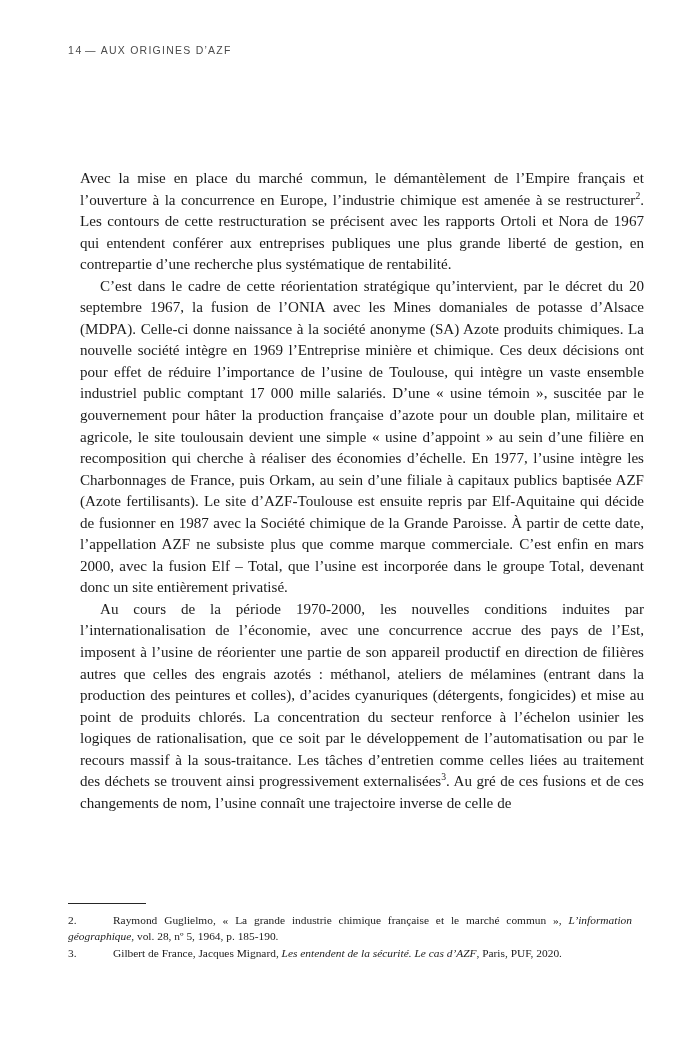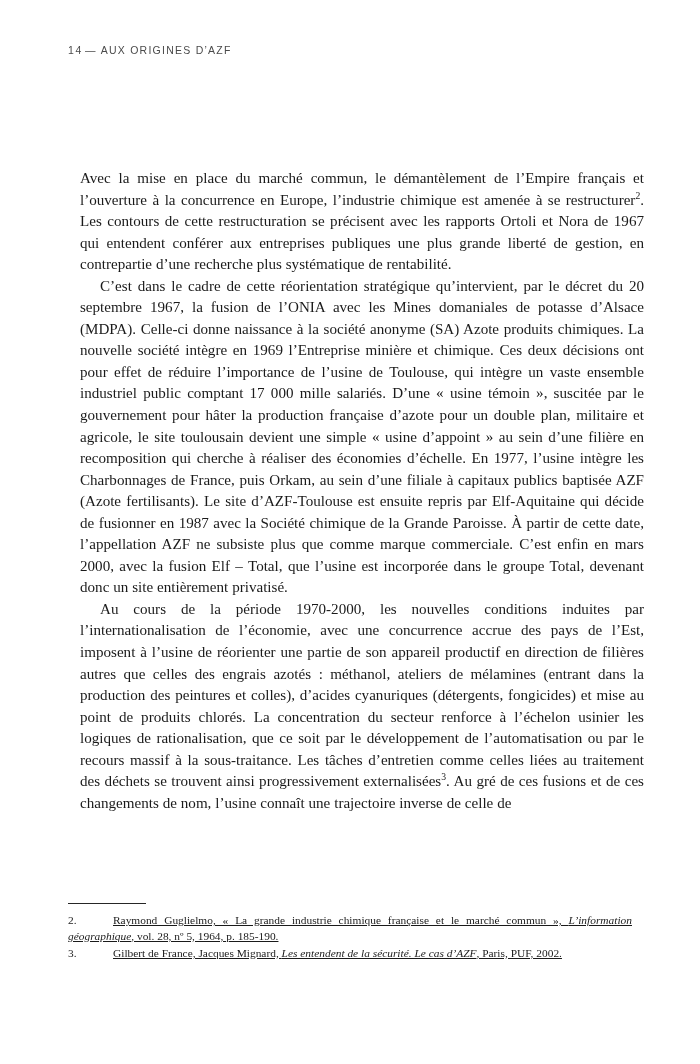--- a/index.html
+++ b/index.html
@@ -89,21 +89,20 @@
     background: #262626;
     margin: 0 0 9px 0;
   }
   .fn-item {
     font-size: 11.4px;
     line-height: 15.8px;
     text-align: justify;
     margin: 0 0 1px 0;
     padding-left: 0;
     text-indent: 0;
-    text-decoration: underline;
   }
   .fn-num {
     display: inline-block;
     width: 45px;
     font-size: 11.4px;
   }
   .fn-item i, .fn-item em {
     font-style: italic;
   }
 </style>
@@ -119,17 +118,17 @@
   <div class="body-block">
     <p class="para" id="para-1">Avec la mise en place du marché commun, le démantèlement de l’Empire français et l’ouverture à la concurrence en Europe, l’industrie chimique est amenée à se restructurer<sup class="fn">2</sup>. Les contours de cette restructuration se précisent avec les rapports Ortoli et Nora de 1967 qui entendent conférer aux entreprises publiques une plus grande liberté de gestion, en contrepartie d’une recherche plus systématique de rentabilité.</p>
     <p class="para indent" id="para-2">C’est dans le cadre de cette réorientation stratégique qu’intervient, par le décret du 20 septembre 1967, la fusion de l’ONIA avec les Mines domaniales de potasse d’Alsace (MDPA). Celle-ci donne naissance à la société anonyme (SA) Azote produits chimiques. La nouvelle société intègre en 1969 l’Entreprise minière et chimique. Ces deux décisions ont pour effet de réduire l’importance de l’usine de Toulouse, qui intègre un vaste ensemble industriel public comptant 17 000 mille salariés. D’une « usine témoin », suscitée par le gouvernement pour hâter la production française d’azote pour un double plan, militaire et agricole, le site toulousain devient une simple « usine d’appoint » au sein d’une filière en recomposition qui cherche à réaliser des économies d’échelle. En 1977, l’usine intègre les Charbonnages de France, puis Orkam, au sein d’une filiale à capitaux publics baptisée AZF (Azote fertilisants). Le site d’AZF-Toulouse est ensuite repris par Elf-Aquitaine qui décide de fusionner en 1987 avec la Société chimique de la Grande Paroisse. À partir de cette date, l’appellation AZF ne subsiste plus que comme marque commerciale. C’est enfin en mars 2000, avec la fusion Elf – Total, que l’usine est incorporée dans le groupe Total, devenant donc un site entièrement privatisé.</p>
     <p class="para indent" id="para-3">Au cours de la période 1970-2000, les nouvelles conditions induites par l’internationalisation de l’économie, avec une concurrence accrue des pays de l’Est, imposent à l’usine de réorienter une partie de son appareil productif en direction de filières autres que celles des engrais azotés : méthanol, ateliers de mélamines (entrant dans la production des peintures et colles), d’acides cyanuriques (détergents, fongicides) et mise au point de produits chlorés. La concentration du secteur renforce à l’échelon usinier les logiques de rationalisation, que ce soit par le développement de l’automatisation ou par le recours massif à la sous-traitance. Les tâches d’entretien comme celles liées au traitement des déchets se trouvent ainsi progressivement externalisées<sup class="fn">3</sup>. Au gré de ces fusions et de ces changements de nom, l’usine connaît une trajectoire inverse de celle de</p>
   </div>
 
   <div class="footnotes">
     <div class="fn-rule"></div>
     <div id="footnote-list">
         <div class="fn-item"><span class="fn-num">2.</span><span>Raymond Guglielmo, « La grande industrie chimique française et le marché commun », </span><i>L’information géographique</i><span>, vol. 28, nº 5, 1964, p. 185-190.</span></div>
-        <div class="fn-item"><span class="fn-num">3.</span><span>Gilbert de France, Jacques Mignard, </span><i>Les entendent de la sécurité. Le cas d’AZF</i><span>, Paris, PUF, 2002.</span></div>
+        <div class="fn-item"><span class="fn-num">3.</span><span>Gilbert de France, Jacques Mignard, </span><i>Les entendent de la sécurité. Le cas d’AZF</i><span>, Paris, PUF, 2020.</span></div>
       </div>
   </div>
 
 </div>
 
 </body></html>

